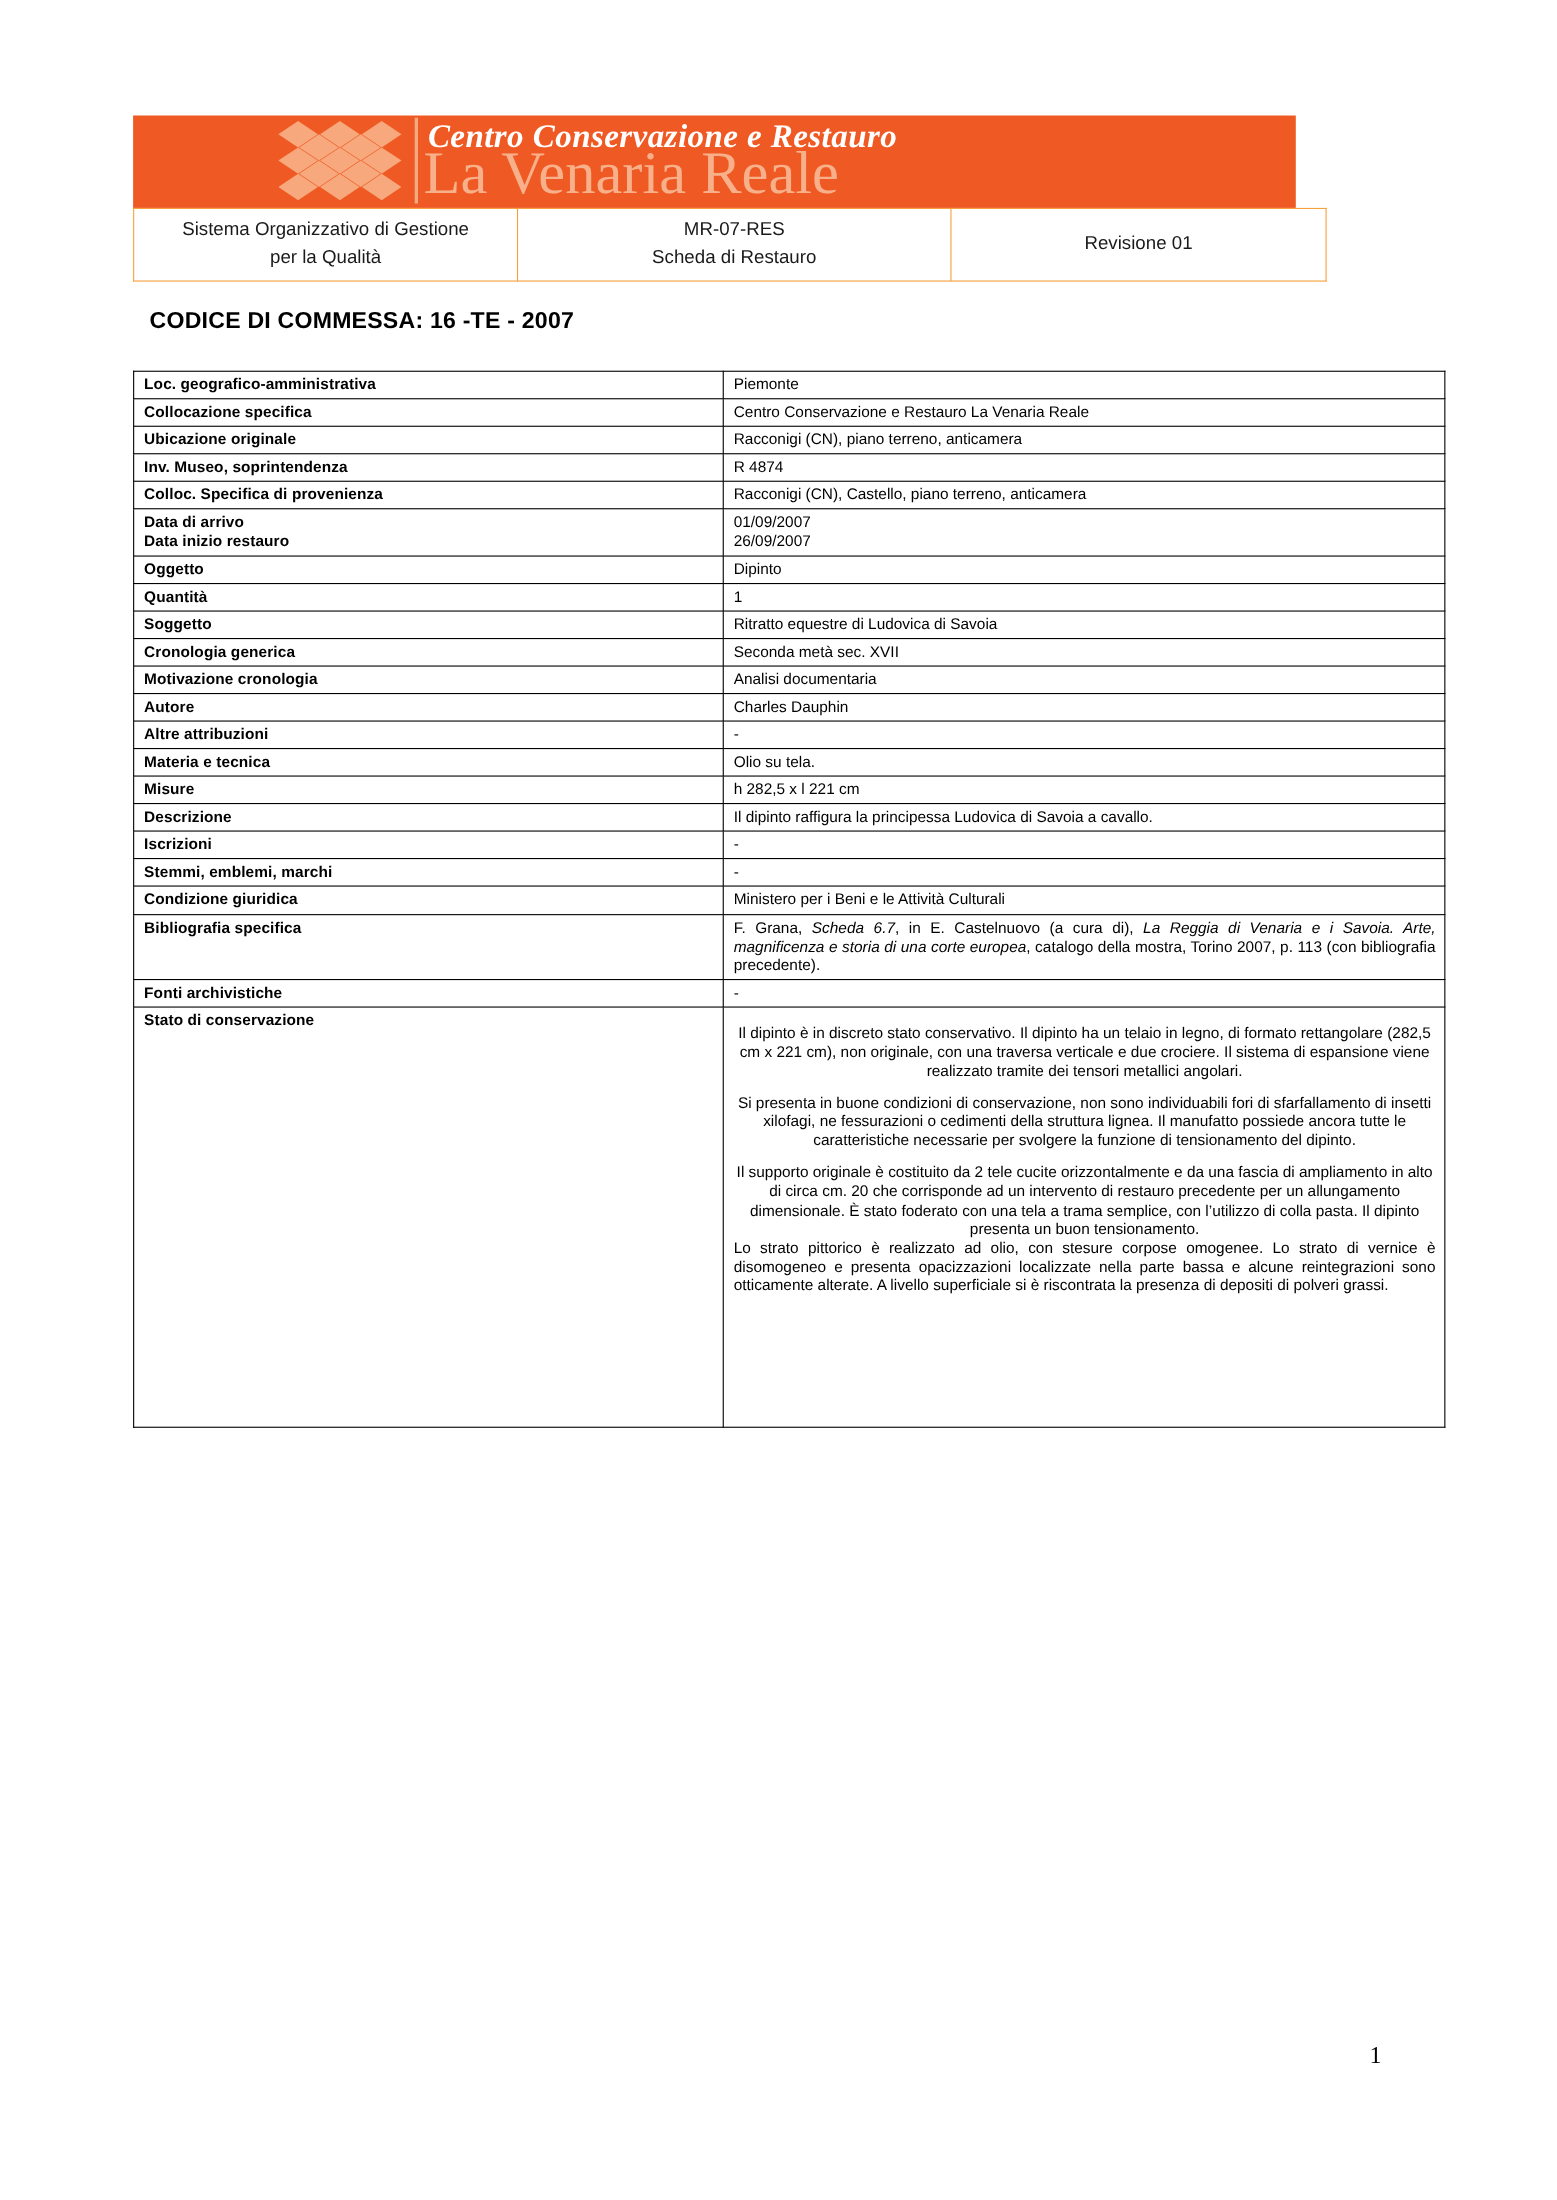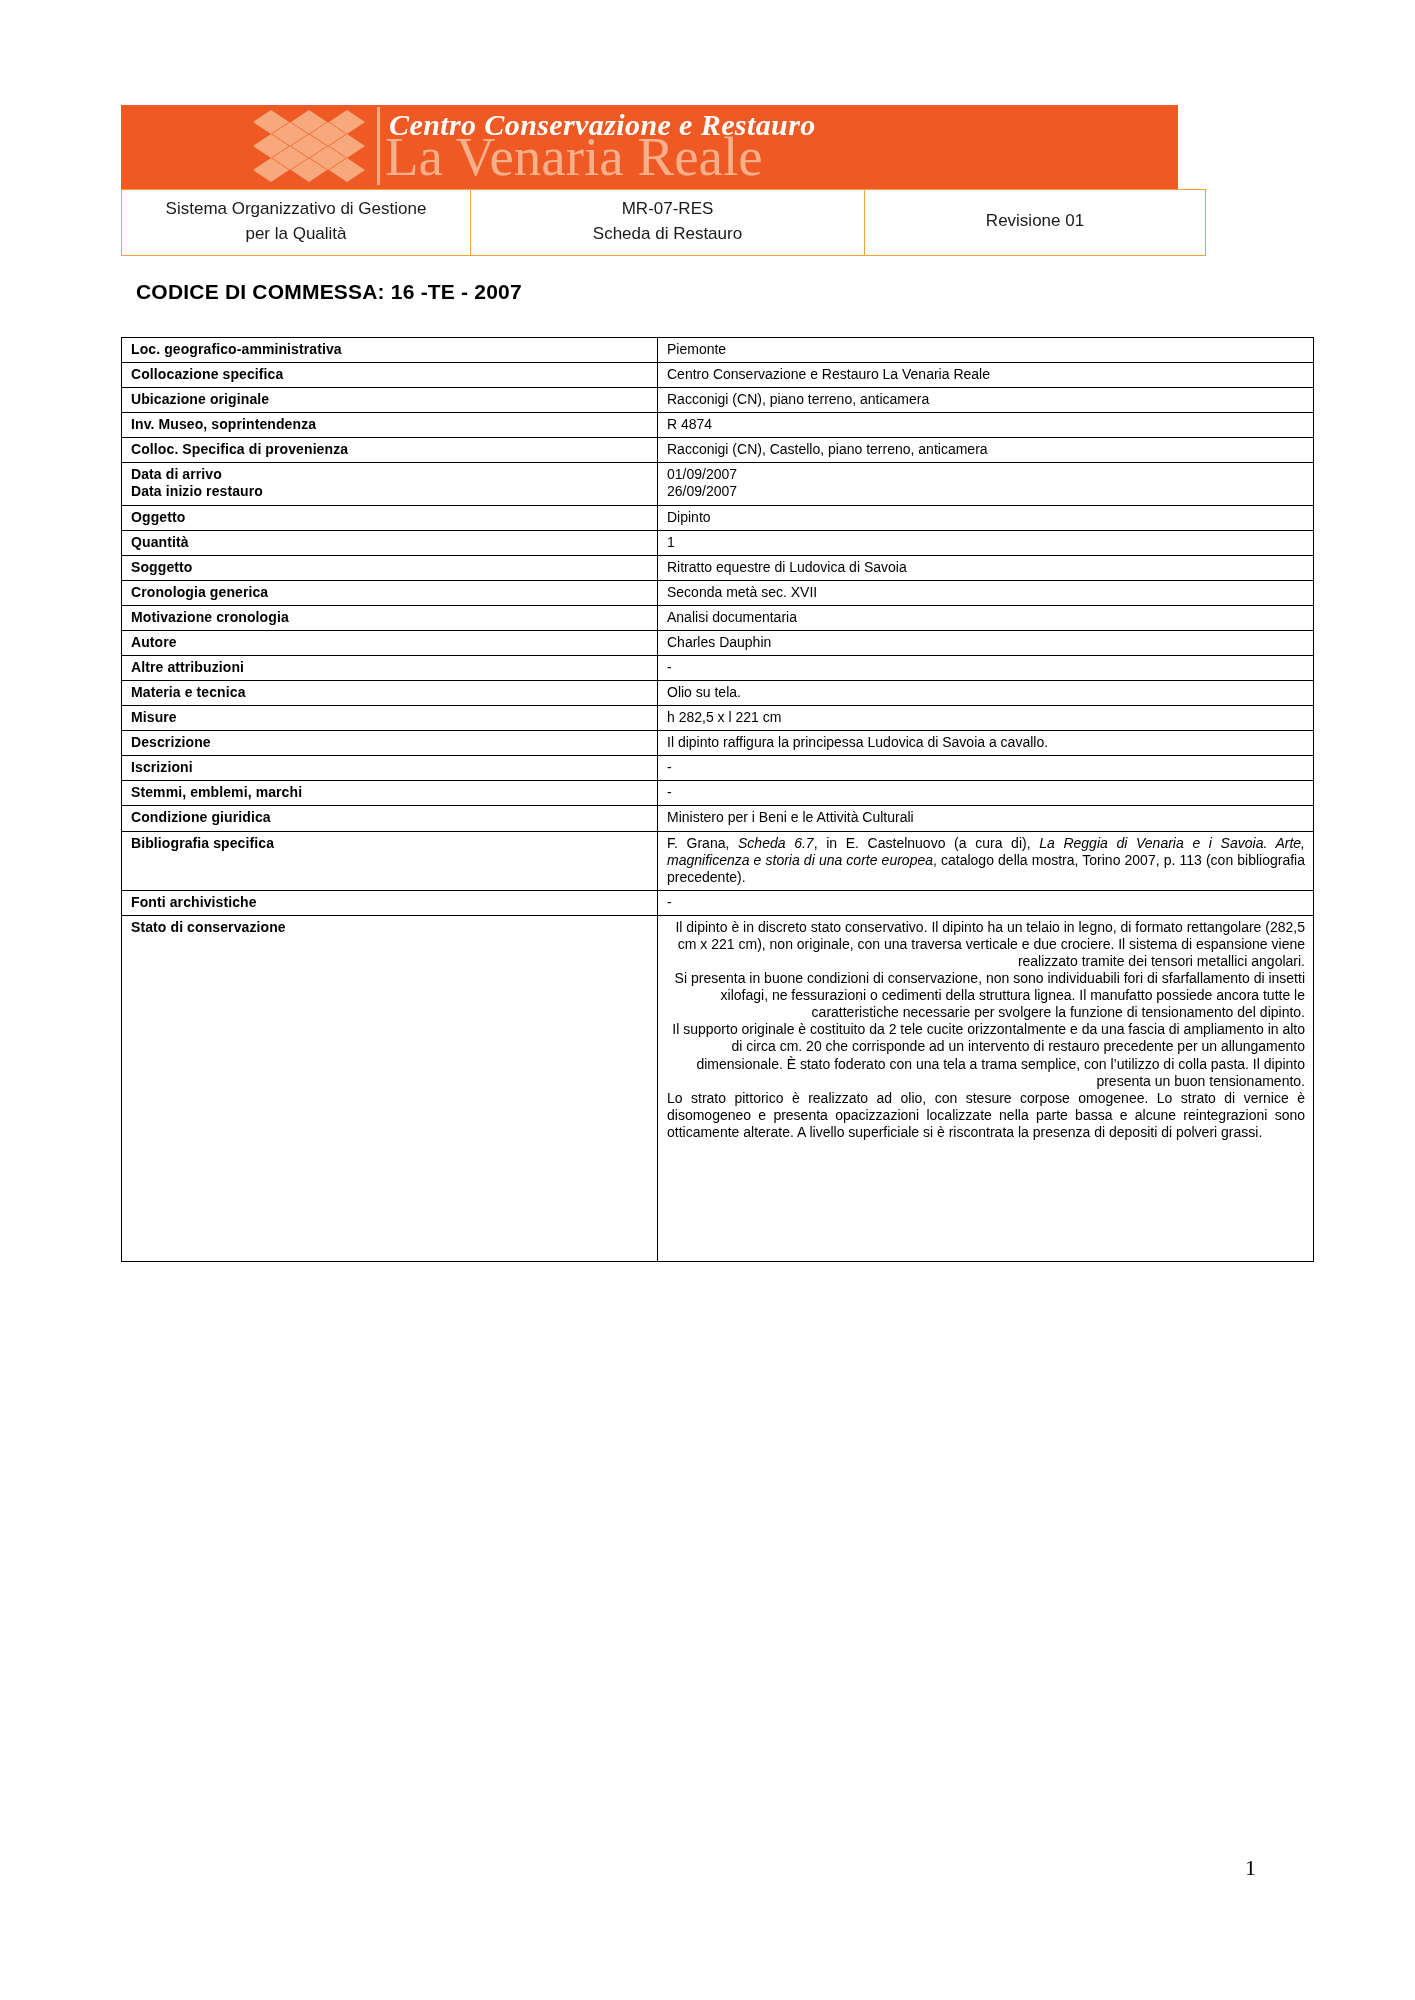--- a/index.html
+++ b/index.html
@@ -137,21 +137,21 @@
     width: 638px;
     font-weight: normal;
   }
   td.value.justify { text-align: justify; }
   td.value.justify p { margin: 0; }
   .tall { padding-bottom: 7px; }
   .just-blk p {
     margin: 0;
     text-align: justify;
   }
-  .just-blk p.nojust { text-align: right; }
+  .just-blk p.nojust { text-align: center; margin-top: 12px; }
   em { font-style: italic; }
 
   
   .page-number {
     position: absolute;
     left: 1245px;
     top: 1855px;
     font-family: "Liberation Serif", serif;
     font-size: 22px;
   }

